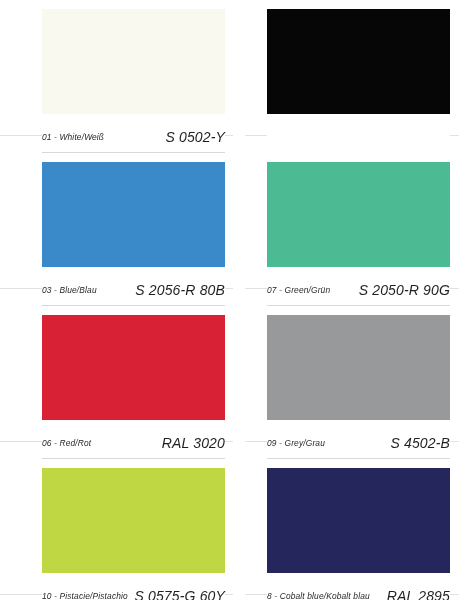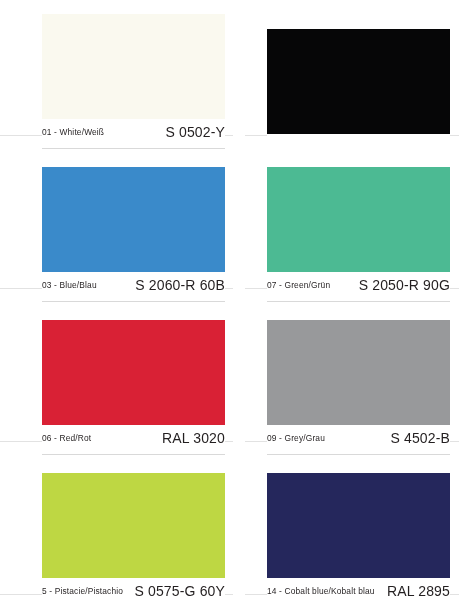--- a/index.html
+++ b/index.html
@@ -32,21 +32,22 @@
     height: 612px;
     padding-top: 0px;
     box-sizing: border-box;
   }
 
   .swatch-cell {
     position: relative;
     box-sizing: border-box;
     display: flex;
     flex-direction: column;
-    justify-content: center;
+    justify-content: space-between;
+    font-style: italic;
   }
 
   .swatch-cell.col-left {
     padding-left: 42px;
     padding-right: 20px;
   }
   .swatch-cell.col-right {
     padding-left: 22px;
     padding-right: 22px;
   }
@@ -116,21 +117,21 @@
     <div class="swatch-cell col-right">
       <div class="swatch-chip" style="background-color:#060607;"></div>
       <div class="rule-left-tail"></div>
       <div class="rule-right-tail"></div>
     </div>
 
     <div class="swatch-cell col-left">
       <div class="swatch-chip" style="background-color:#3a8aca;"></div>
       <div class="swatch-caption">
         <span class="swatch-name">03 - Blue/Blau</span>
-        <span class="swatch-code">S 2060-R 60B</span>
+        <span class="swatch-code">S 2056-R 80B</span>
       </div>
       <div class="rule-left-tail"></div>
       <div class="rule-right-tail"></div>
     </div>
 
     <div class="swatch-cell col-right">
       <div class="swatch-chip" style="background-color:#4cba93;"></div>
       <div class="swatch-caption">
         <span class="swatch-name">07 - Green/Grün</span>
         <span class="swatch-code">S 2050-R 90G</span>
@@ -155,31 +156,31 @@
         <span class="swatch-name">09 - Grey/Grau</span>
         <span class="swatch-code">S 4502-B</span>
       </div>
       <div class="rule-left-tail"></div>
       <div class="rule-right-tail"></div>
     </div>
 
     <div class="swatch-cell col-left">
       <div class="swatch-chip" style="background-color:#bed743;"></div>
       <div class="swatch-caption">
-        <span class="swatch-name">5 - Pistacie/Pistachio</span>
+        <span class="swatch-name">10 - Pistacie/Pistachio</span>
         <span class="swatch-code">S 0575-G 60Y</span>
       </div>
       <div class="rule-left-tail"></div>
       <div class="rule-right-tail"></div>
     </div>
 
     <div class="swatch-cell col-right">
       <div class="swatch-chip" style="background-color:#25275c;"></div>
       <div class="swatch-caption">
-        <span class="swatch-name">14 - Cobalt blue/Kobalt blau</span>
+        <span class="swatch-name">8 - Cobalt blue/Kobalt blau</span>
         <span class="swatch-code">RAL 2895</span>
       </div>
       <div class="rule-left-tail"></div>
       <div class="rule-right-tail"></div>
     </div>
 
   </div>
 </div>
 
 </body></html>

